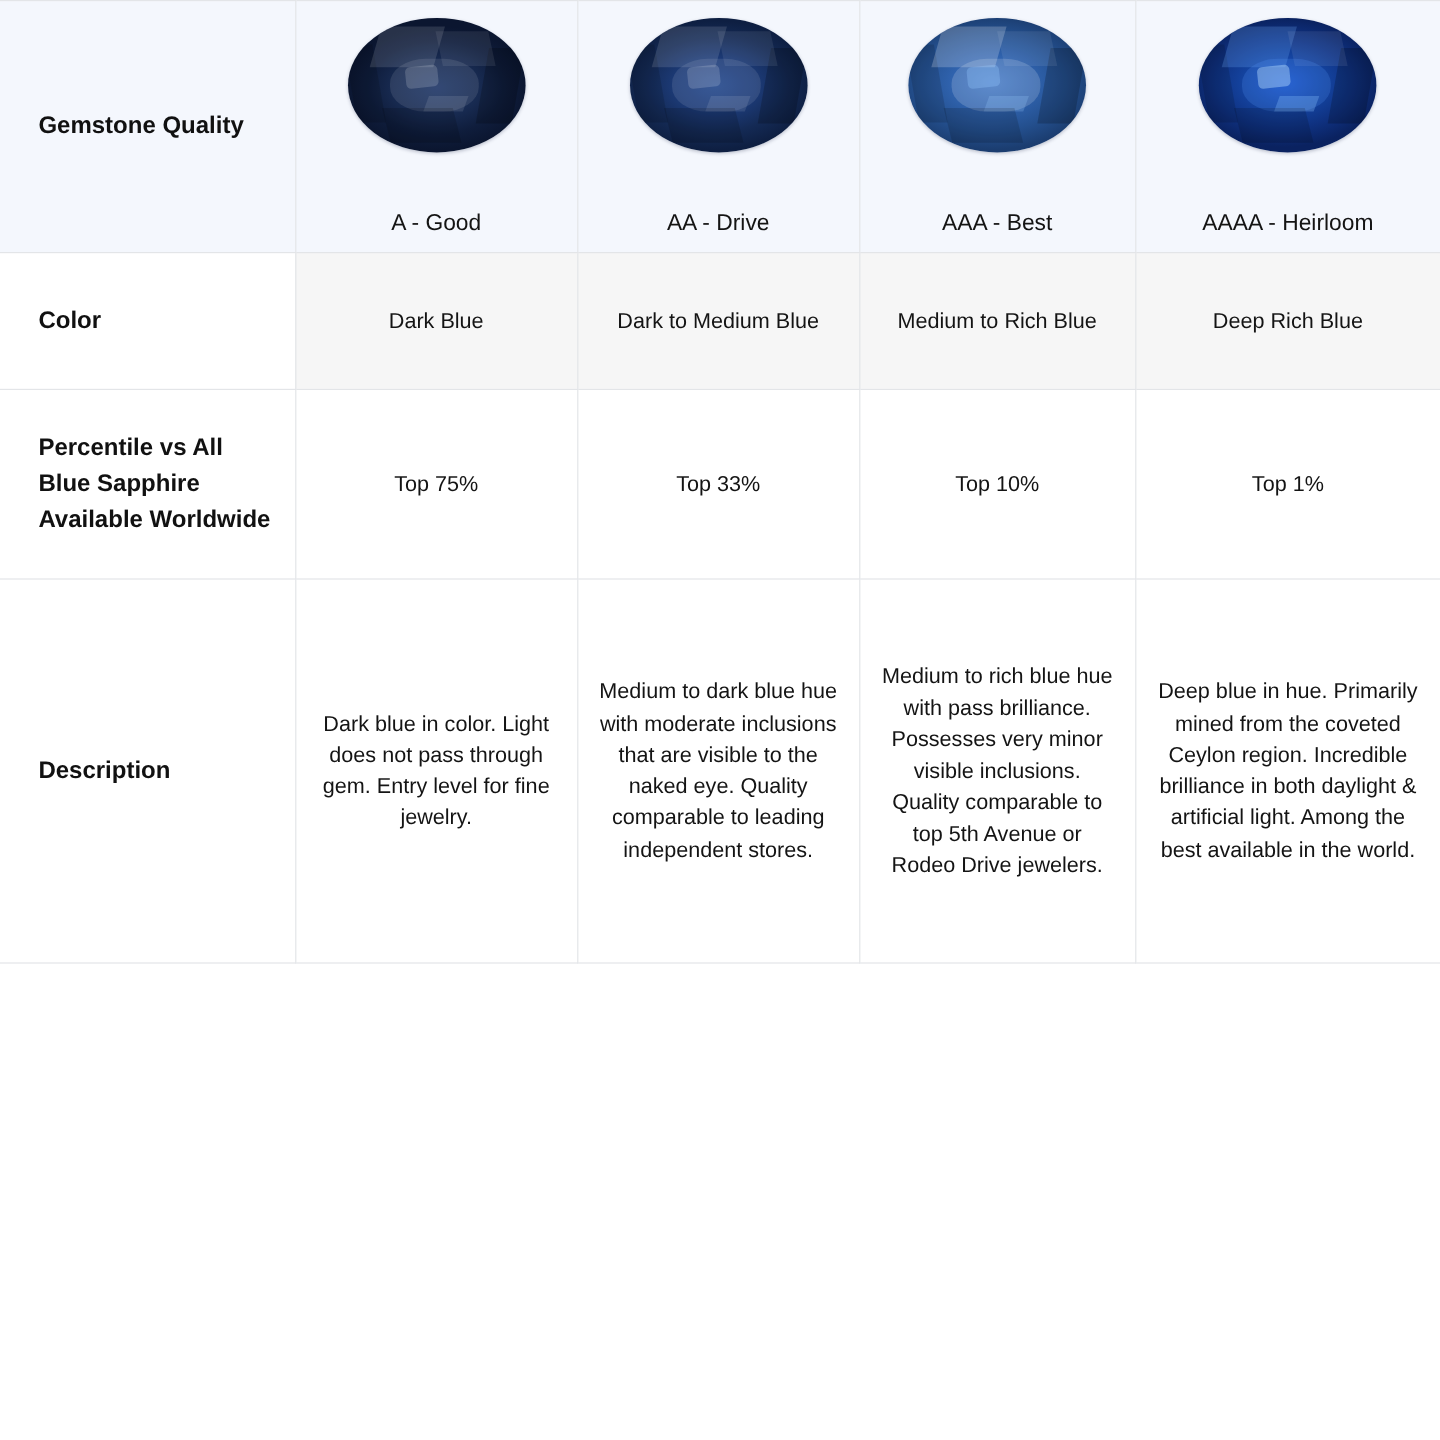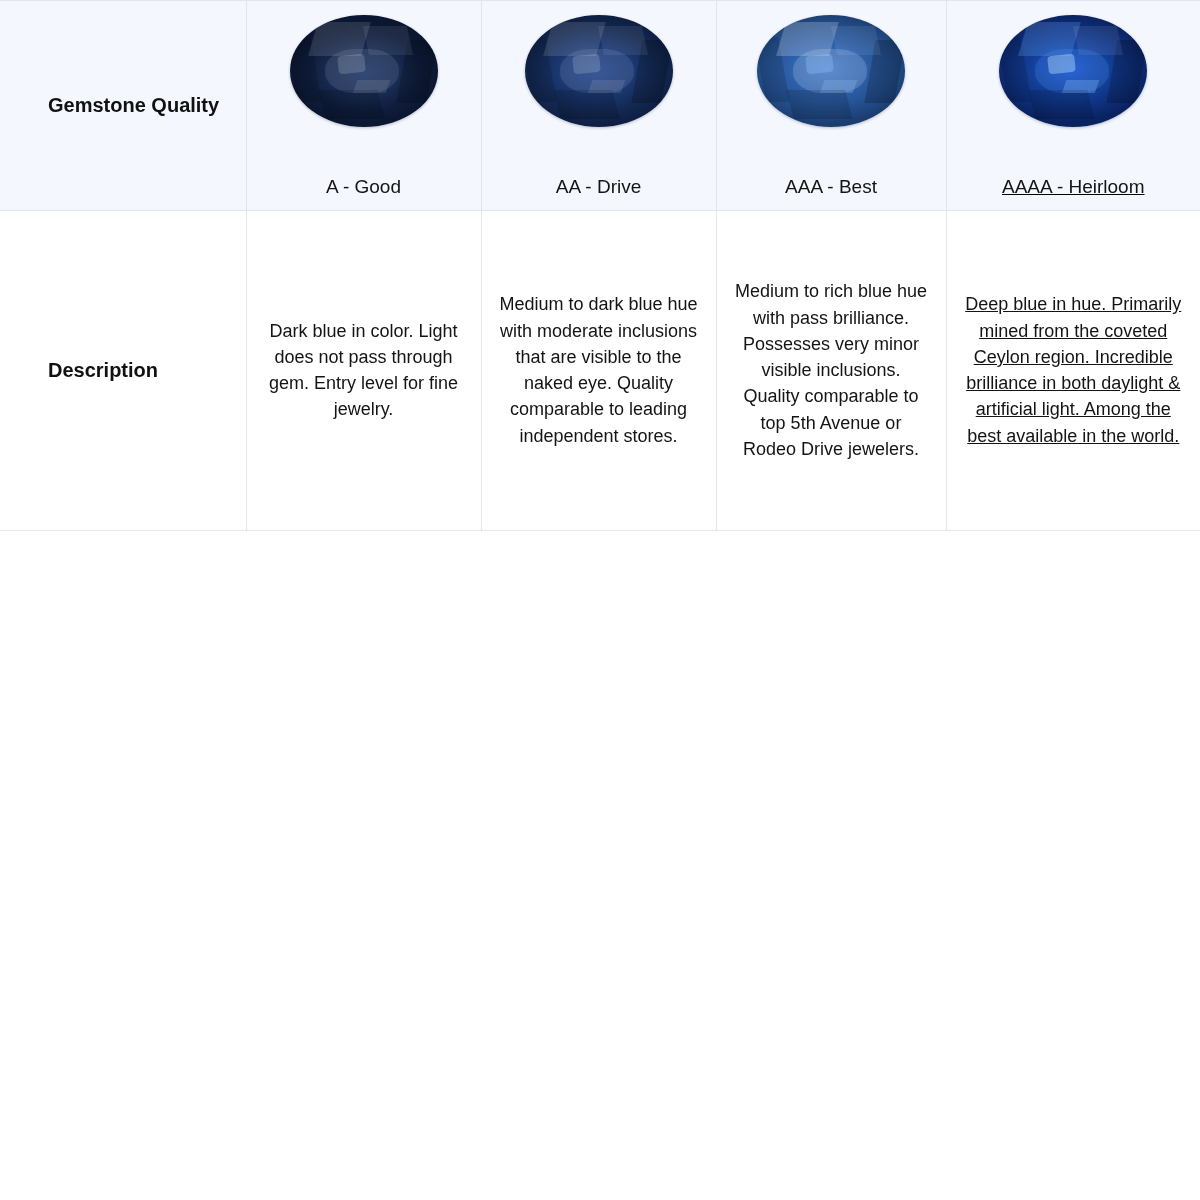--- a/index.html
+++ b/index.html
@@ -51,29 +51,29 @@
     border-top: 1px solid #e3e5e8;
     border-bottom: 1px solid #e3e5e8;
     border-right: 1px solid #e3e5e8;
     vertical-align: middle;
     text-align: center;
   }
   table.cmp td.label-cell {
     border-right: 1px solid #e3e5e8;
     border-left: none;
     text-align: left;
-    padding-left: 48px;
+    padding-left: 32px;
     padding-right: 12px;
     background: #ffffff;
     font-size: 20px;
     font-weight: 700;
     color: #111111;
     line-height: 1.42;
   }
-  table.cmp td:last-child { border-right: none; text-decoration: underline; }
+  table.cmp td:last-child { border-right: none; }
 
   
   tr.row-head td { background: #f4f7fd; }
   tr.row-head td.label-cell { background: #f4f7fd; }
   tr.shade td.data-cell { background: #f6f6f6; }
   tr.plain td.data-cell { background: #ffffff; }
 
   .data-cell {
     font-size: 18px;
     color: #141414;
@@ -250,23 +250,37 @@
                   <span class="f7"></span>
                 <span class="f8"></span>
                   <span class="f4"></span>
               </div>
             </div>
             <div class="gem-label">AAAA - Heirloom</div>
           </div>
         </td>
       </tr>
 
-
-
-
+      <tr class="shade" style="height:114px;">
+        <td class="label-cell">Color</td>
+        <td class="data-cell">Dark Blue</td>
+        <td class="data-cell">Dark to Medium Blue</td>
+        <td class="data-cell">Medium to Rich Blue</td>
+        <td class="data-cell">Deep Rich Blue</td>
+      </tr>
+
+
+
+      <tr class="plain" style="height:158px;">
+        <td class="label-cell" style="line-height:1.5;">Percentile vs All Blue Sapphire Available Worldwide</td>
+        <td class="data-cell">Top 75%</td>
+        <td class="data-cell">Top 33%</td>
+        <td class="data-cell">Top 10%</td>
+        <td class="data-cell">Top 1%</td>
+      </tr>
 
 
       <tr class="plain" style="height:320px;">
         <td class="label-cell">Description</td>
         <td class="data-cell desc-cell">
           <div class="desc-text">Dark blue in color. Light does not pass through gem. Entry level for fine jewelry.</div>
         </td>
         <td class="data-cell desc-cell">
           <div class="desc-text">Medium to dark blue hue with moderate inclusions that are visible to the naked eye. Quality comparable to leading independent stores.</div>
         </td>

